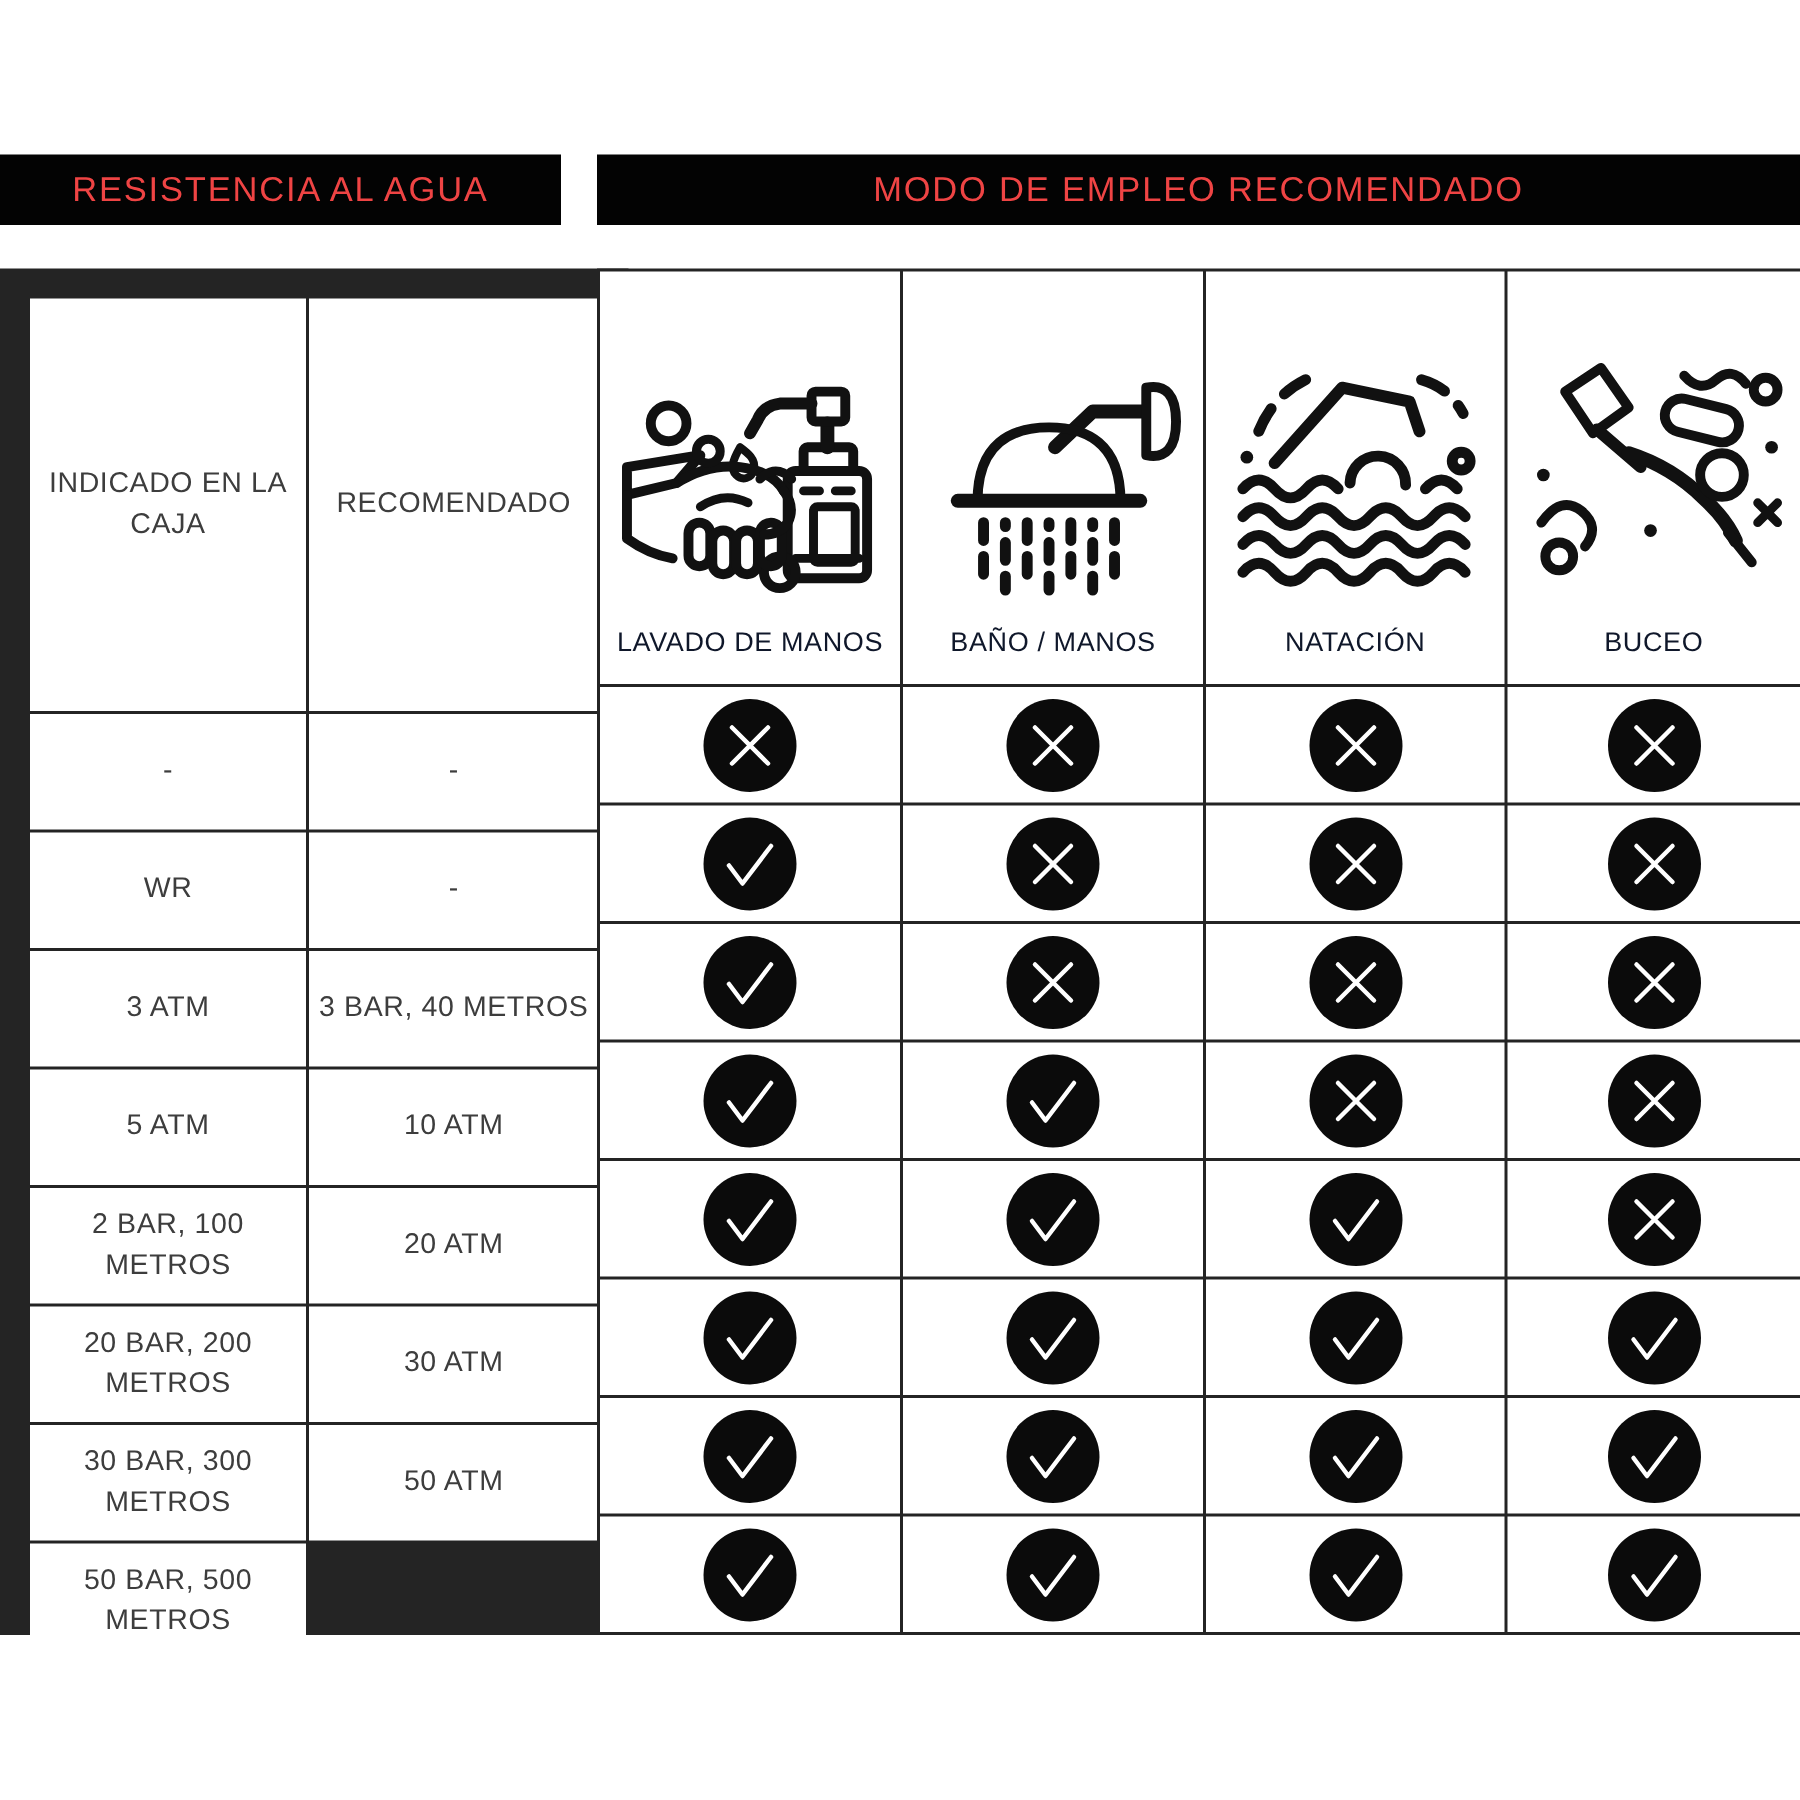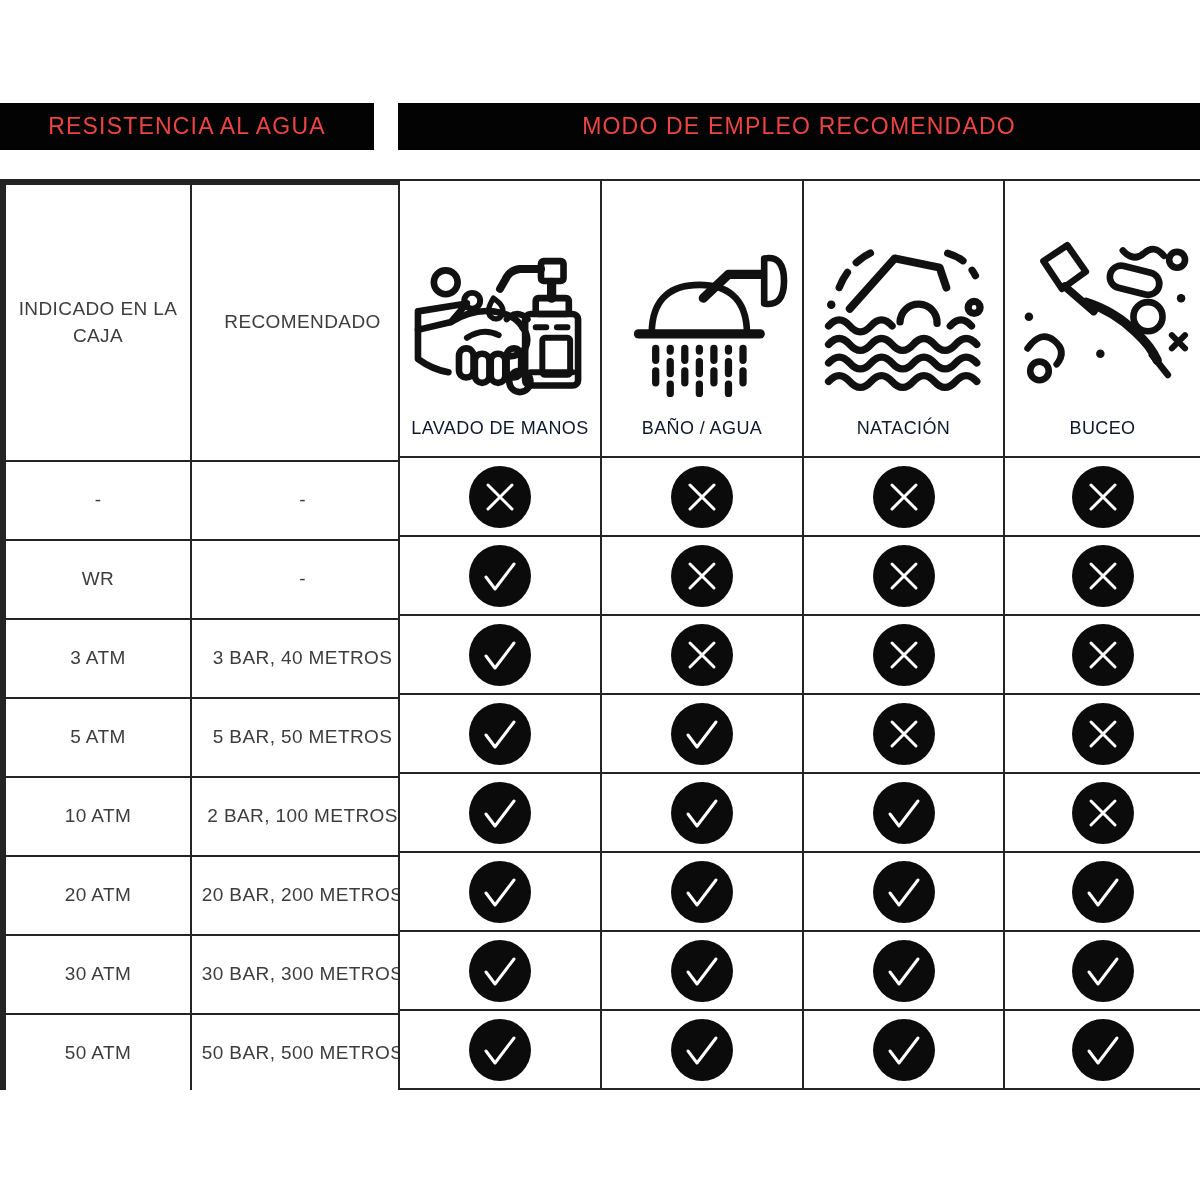--- a/index.html
+++ b/index.html
@@ -28,21 +28,21 @@
     position:absolute;top:179px;height:911px;
     background:#242424;
     display:grid;
     grid-template-rows:275px repeat(8,77px);
     gap:2px;
     box-sizing:border-box;
   }
   .tbl-left{
     left:0;width:419px;
     grid-template-columns:184px 1fr;
-    padding:6px;
+    padding:20px;
   }
   .tbl-right{
     left:398px;width:802px;
     grid-template-columns:200px 200px 199px 1fr;
     padding:2px 0 2px 2px;
   }
   .cell{
     background:#ffffff;
     display:flex;align-items:center;justify-content:center;
     color:#3d3d3d;font-size:19px;letter-spacing:0.4px;
@@ -83,21 +83,20 @@
     <div class="cell head-cell">INDICADO EN LA CAJA</div>
     <div class="cell head-cell">RECOMENDADO</div>
 
   <div class="cell">-</div>
       <div class="cell">-</div>
       <div class="cell">WR</div>
       <div class="cell">-</div>
       <div class="cell">3 ATM</div>
       <div class="cell">3 BAR, 40 METROS</div>
       <div class="cell">5 ATM</div>
-      <div class="cell">5 BAR, 50 METROS</div>
       <div class="cell">10 ATM</div>
       <div class="cell">2 BAR, 100 METROS</div>
       <div class="cell">20 ATM</div>
       <div class="cell">20 BAR, 200 METROS</div>
       <div class="cell">30 ATM</div>
       <div class="cell">30 BAR, 300 METROS</div>
       <div class="cell">50 ATM</div>
       <div class="cell">50 BAR, 500 METROS</div>
     </div>
 
@@ -144,21 +143,21 @@
             <line x1="30" y1="88" x2="30" y2="122" stroke-dasharray="9 8"></line>
             <line x1="41" y1="88" x2="41" y2="122" stroke-dasharray="9 8" stroke-dashoffset="7"></line>
             <line x1="52" y1="88" x2="52" y2="122" stroke-dasharray="9 8"></line>
             <line x1="63" y1="88" x2="63" y2="122" stroke-dasharray="9 8" stroke-dashoffset="7"></line>
             <line x1="74" y1="88" x2="74" y2="122" stroke-dasharray="9 8"></line>
             <line x1="85" y1="88" x2="85" y2="122" stroke-dasharray="9 8" stroke-dashoffset="7"></line>
             <line x1="96" y1="88" x2="96" y2="122" stroke-dasharray="9 8"></line>
           </g>
         </g>
       </svg>
-      <span class="activity-label">BAÑO / AGUA</span>
+      <span class="activity-label">BAÑO / MANOS</span>
     </div>
 
     <div class="cell activity-cell">
       <svg viewBox="0 0 130 130">
         <g fill="none" stroke="#111" stroke-width="5.5" stroke-linecap="round" stroke-linejoin="round">
           <path d="M24,58 L58,20 L92,27 L97,42" stroke-width="6"></path>
           <path d="M62,68 a14,14 0 1 1 28,1"></path>
           <path d="M8,71 q8,-9 16,0 t16,0 t16,0"></path>
           <path d="M100,71 q8,-9 16,0"></path>
           <path d="M8,85 q8,-9 16,0 t16,0 t16,0 t16,0 t16,0 t16,0 t16,0"></path>

